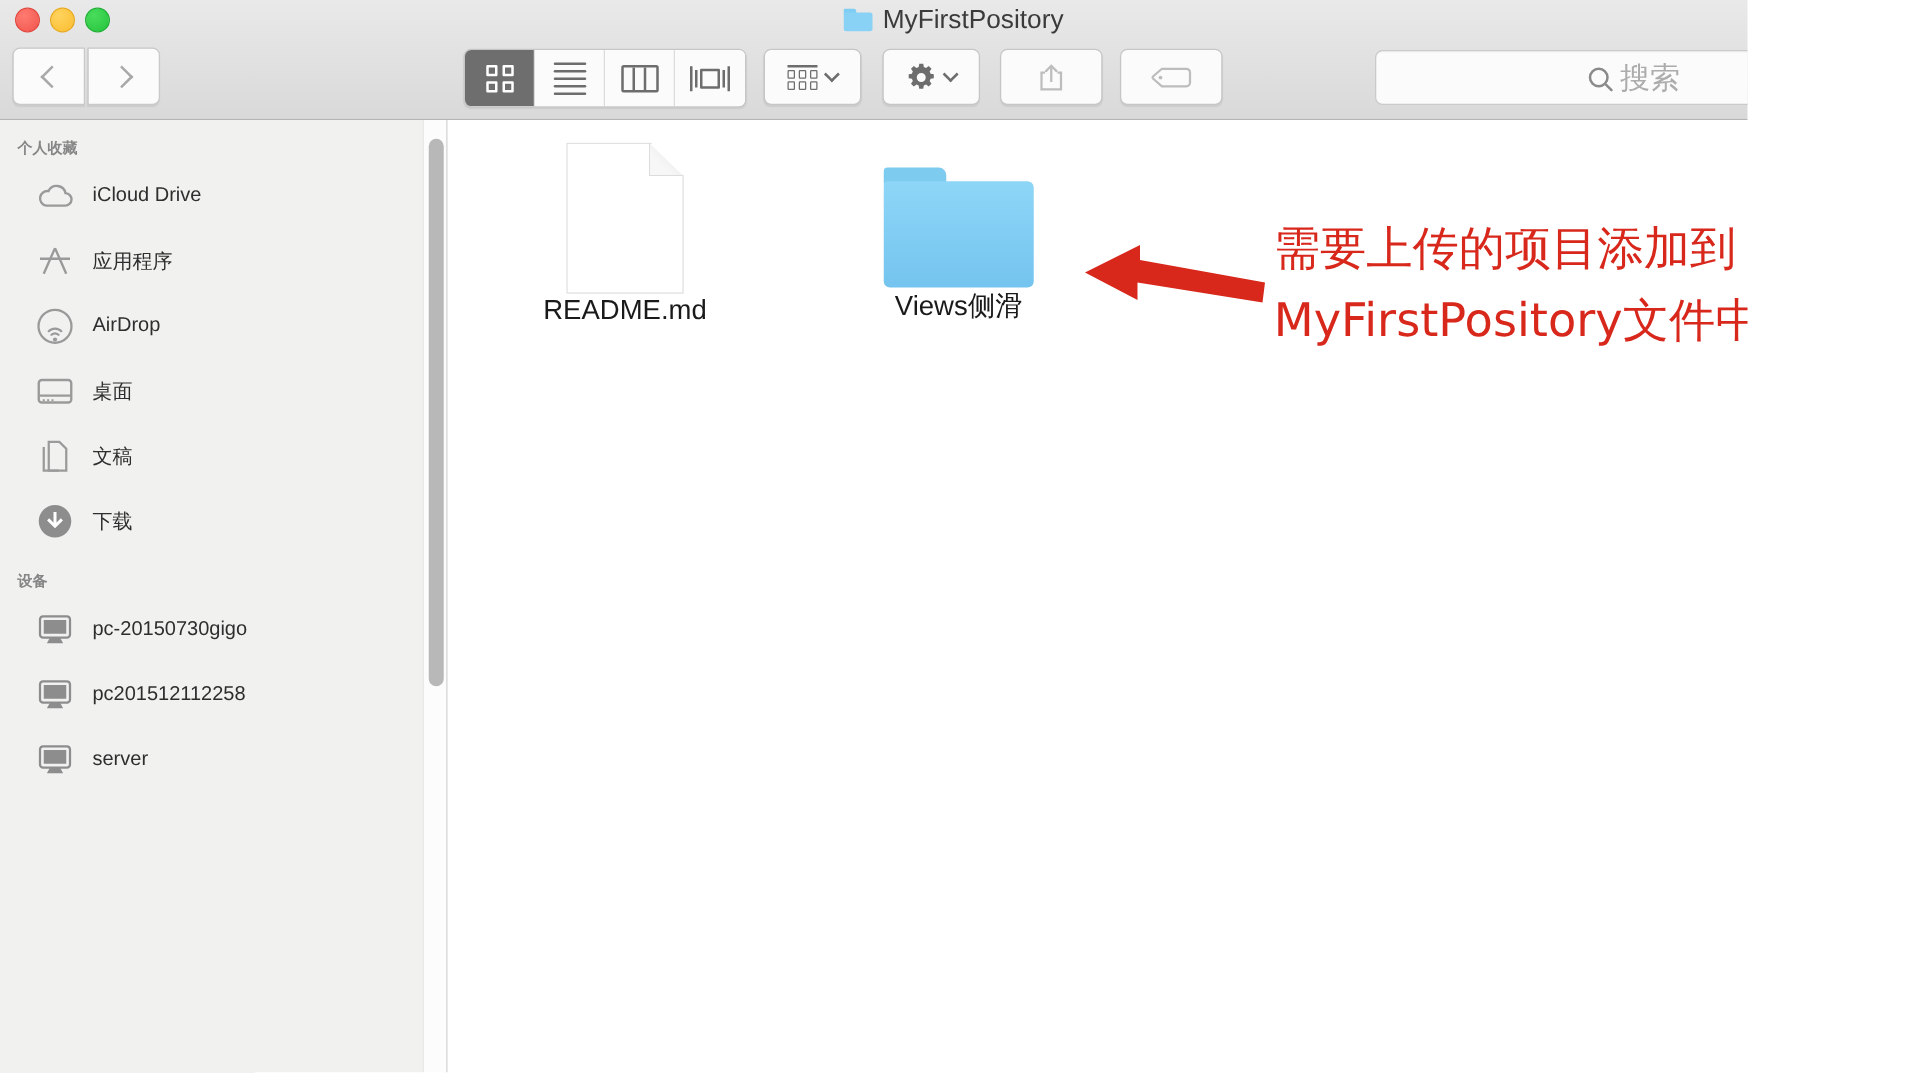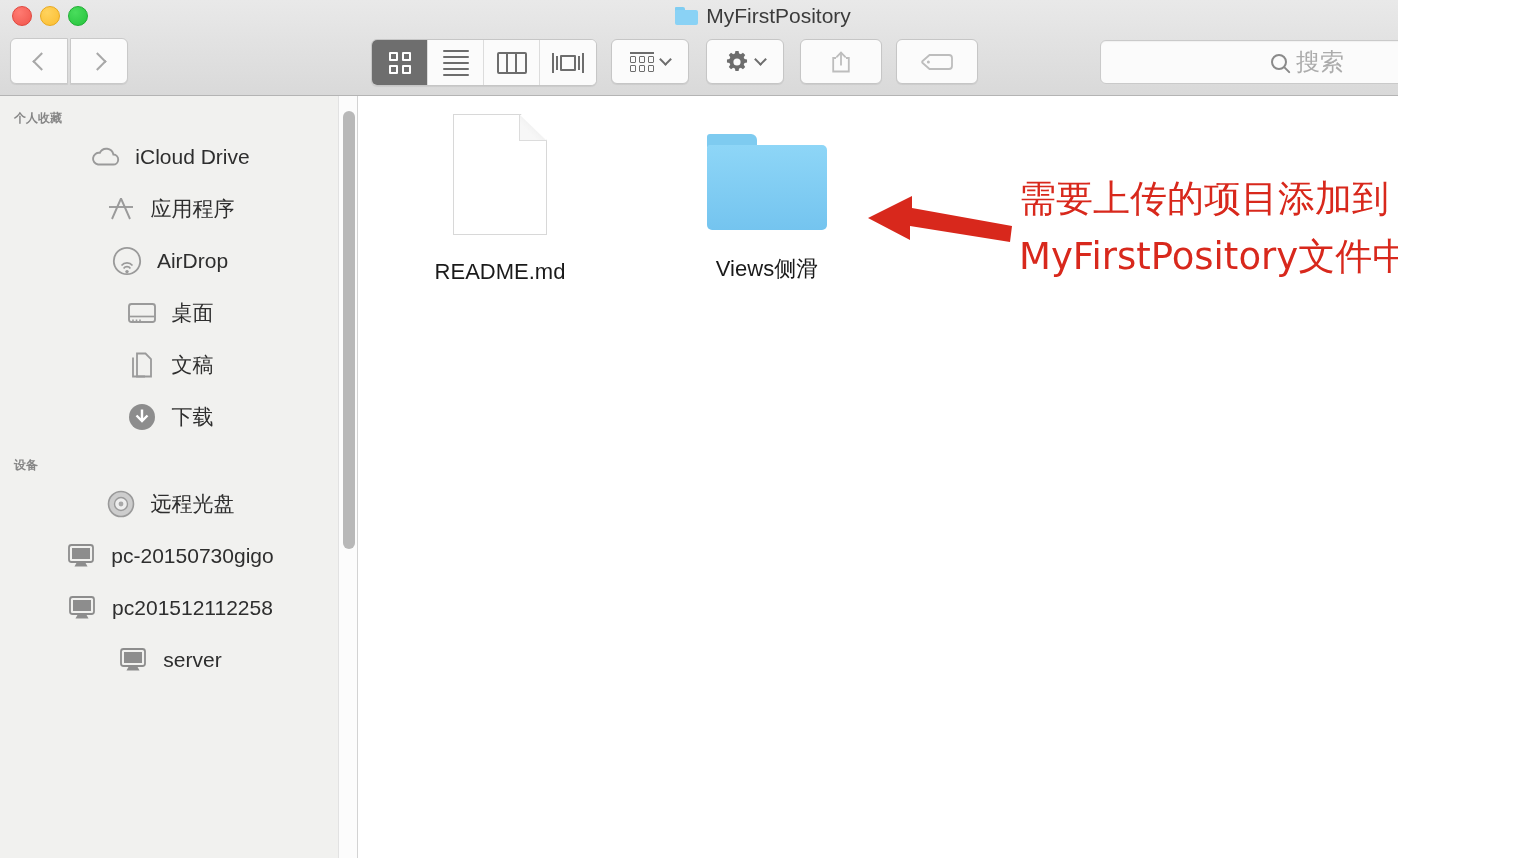--- a/index.html
+++ b/index.html
@@ -139,22 +139,22 @@
     width: 338px; height: 762px;
     background: #f1f1ef;
     overflow: hidden;
   }
   .sb-section {
     font-size: 12px; color: #868686; font-weight: bold;
     padding: 14px 0 4px 14px;
   }
   .sb-item {
     display: flex; align-items: center; gap: 13px;
-    height: 52px; 
-    font-size: 21px; color: #2e2e2e; justify-content: center;
+    height: 52px; padding-left: 27px;
+    font-size: 16px; color: #2e2e2e;
   }
   .sb-icon { width: 34px; height: 30px; display: flex; align-items: center; justify-content: center; flex: none; }
 
   #sidebar-scroll {
     position: absolute; left: 338px; top: 96px;
     width: 20px; height: 762px;
     background: #fcfcfc; border-left: 1px solid #e2e2e2; border-right: 1px solid #d3d3d3;
   }
   #sidebar-thumb {
     position: absolute; left: 4px; top: 15px;
@@ -165,21 +165,21 @@
   
   #content {
     position: absolute; left: 360px; top: 96px;
     width: 1166px; height: 762px;
     background: #ffffff;
   }
   .file-item {
     position: absolute; width: 200px;
     display: flex; flex-direction: column; align-items: center;
   }
-  .file-label { margin-top: 24px; font-size: 22px; color: #1a1a1a; white-space: nowrap; }
+  .file-label { margin-top: 0; font-size: 22px; color: #1a1a1a; white-space: nowrap; }
 
   
   .doc-icon { width: 94px; height: 121px; position: relative; }
   .doc-icon .page {
     position: absolute; inset: 0;
     background: #ffffff; border: 1px solid #d8d8d8;
     box-shadow: 1px 2px 3px rgba(0,0,0,0.12);
     clip-path: polygon(0 0, 72% 0, 100% 22%, 100% 100%, 0 100%);
   }
   .doc-icon .fold {
@@ -380,30 +380,20 @@
         <svg width="30" height="30" viewBox="0 0 30 30">
           <circle cx="15" cy="15" r="13" fill="#8d8d8d"></circle>
           <path fill="none" stroke="#fff" stroke-width="2.4" d="M15 7.5v11M9.5 13.5 15 19l5.5-5.5"></path>
         </svg>
       </span>
       <span>下载</span>
     </div>
 
     <div class="sb-section">设备</div>
 
-    <div class="sb-item">
-      <span class="sb-icon">
-        <svg width="30" height="30" viewBox="0 0 30 30">
-          <circle cx="15" cy="15" r="12.5" fill="#cdcdcd" stroke="#9a9a9a" stroke-width="1.6"></circle>
-          <circle cx="15" cy="15" r="6.5" fill="#ededed" stroke="#9a9a9a" stroke-width="1.4"></circle>
-          <circle cx="15" cy="15" r="2.4" fill="#a8a8a8"></circle>
-        </svg>
-      </span>
-      <span>远程光盘</span>
-    </div>
 
 
 
     <div class="sb-item">
       <span class="sb-icon">
         <svg width="30" height="28" viewBox="0 0 30 28">
           <rect x="3" y="3" width="24" height="17" rx="2.5" fill="none" stroke="#8d8d8d" stroke-width="1.8"></rect>
           <rect x="6" y="6" width="18" height="11" fill="#8d8d8d"></rect>
           <path fill="#8d8d8d" d="M11 20h8l2.5 4.5H8.5z"></path>
         </svg>

